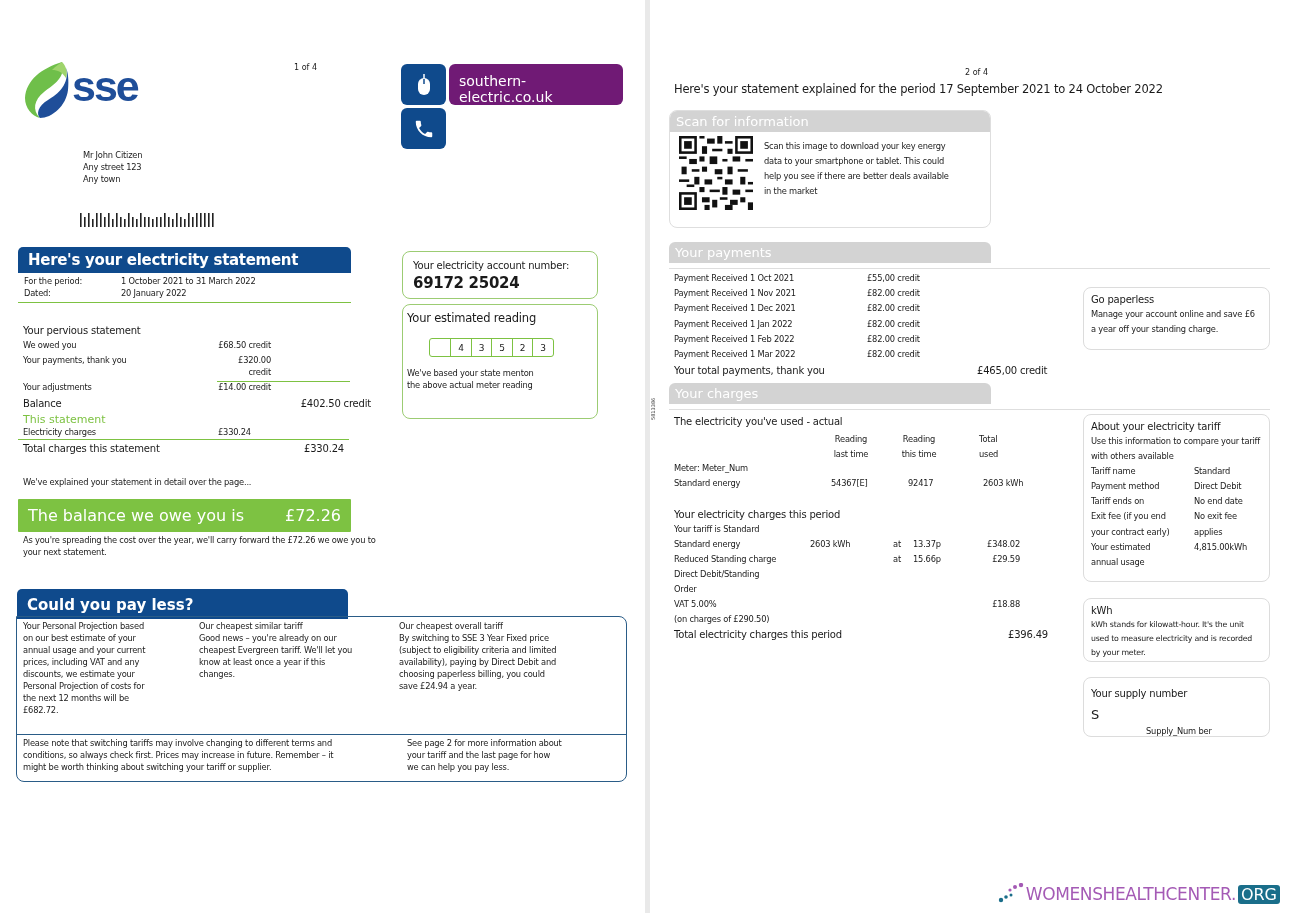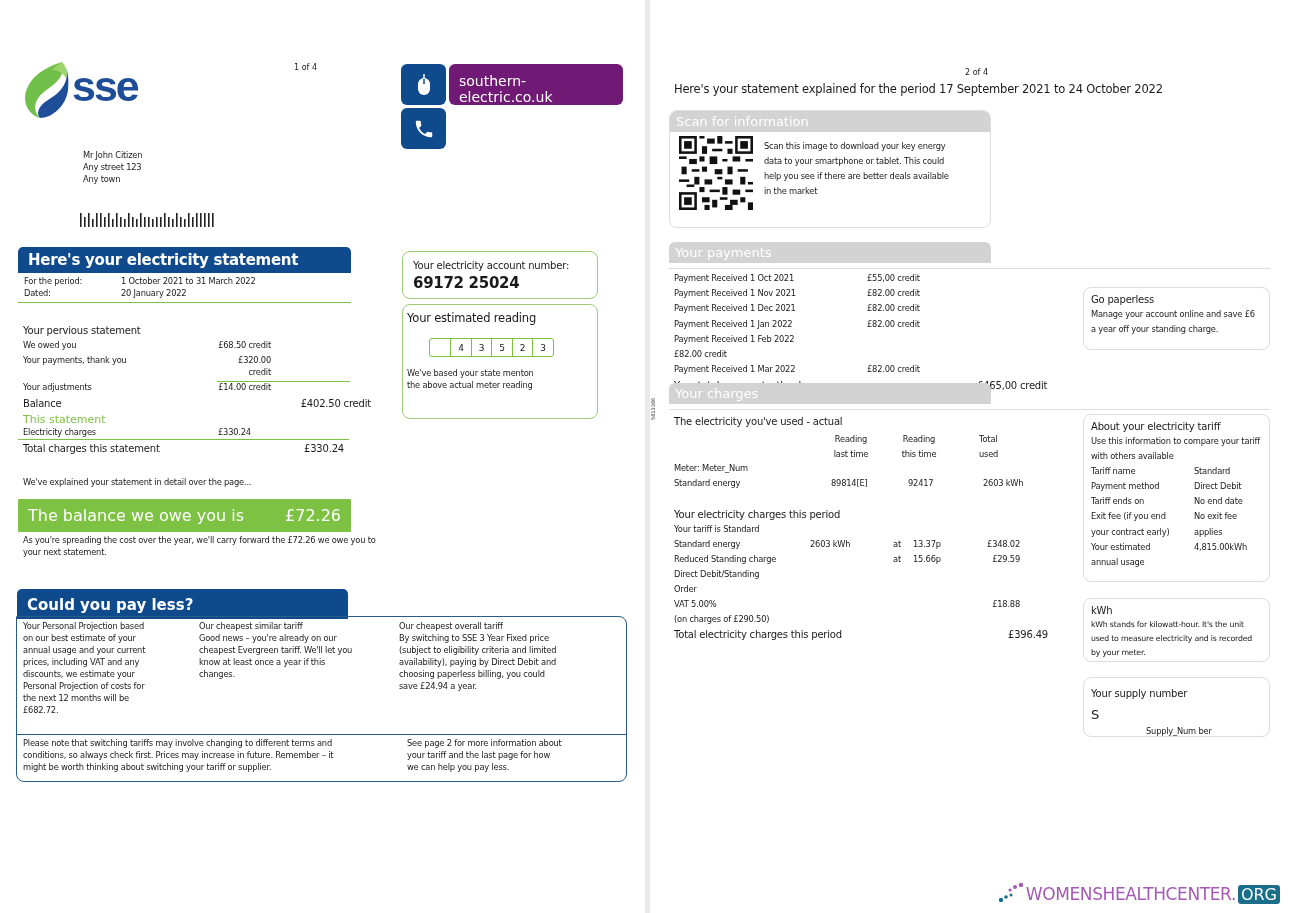--- a/index.html
+++ b/index.html
@@ -302,21 +302,21 @@
         <span>£82.00 credit</span>
       </div>
     <div class="sm row" style="line-height:15.2px;">
         <span style="width:193px;">Payment Received 1 Dec 2021</span>
         <span>£82.00 credit</span>
       </div>
     <div class="sm row" style="line-height:15.2px;">
         <span style="width:193px;">Payment Received 1 Jan 2022</span>
         <span>£82.00 credit</span>
       </div>
-    <div class="sm row" style="line-height:15.2px;flex-direction:column;">
+    <div class="sm row" style="line-height:15.2px;">
         <span style="width:193px;">Payment Received 1 Feb 2022</span>
         <span>£82.00 credit</span>
       </div>
     <div class="sm row" style="line-height:15.2px;">
         <span style="width:193px;">Payment Received 1 Mar 2022</span>
         <span>£82.00 credit</span>
       </div>
     <div class="md row" style="line-height:16px; margin-top:1px;">
         <span style="width:303px;">Your total payments, thank you</span>
         <span>£465,00 credit</span>
@@ -328,21 +328,21 @@
   </div>
   <div class="abs gray-rule" style="left:19px; top:409px; width:601px;"></div>
 
   <div class="abs" style="left:24px; top:414px; width:400px;">
     <div class="md">The electricity you've used - actual</div>
     <div class="sm" style="position:absolute; left:157px; top:18px; width:40px; line-height:15px; text-align:center;">Reading last time</div>
     <div class="sm" style="position:absolute; left:225px; top:18px; width:40px; line-height:15px; text-align:center;">Reading this time</div>
     <div class="sm" style="position:absolute; left:305px; top:18px; width:30px; line-height:15px;">Total used</div>
     <div class="sm" style="position:absolute; left:0; top:48px;">Meter: Meter_Num</div>
     <div class="sm" style="position:absolute; left:0; top:63px;">Standard energy</div>
-    <div class="sm" style="position:absolute; left:157px; top:63px;">89814[E]</div>
+    <div class="sm" style="position:absolute; left:157px; top:63px;">54367[E]</div>
     <div class="sm" style="position:absolute; left:234px; top:63px;">92417</div>
     <div class="sm" style="position:absolute; left:309px; top:63px;">2603 kWh</div>
   </div>
 
   <div class="abs" style="left:24px; top:507px; width:400px;">
     <div class="md">Your electricity charges this period</div>
     <div class="sm" style="line-height:15px;">Your tariff is Standard</div>
     <div class="sm row" style="line-height:15px;">
         <span style="width:136px;">Standard energy</span>
         <span style="width:83px;">2603 kWh</span>

